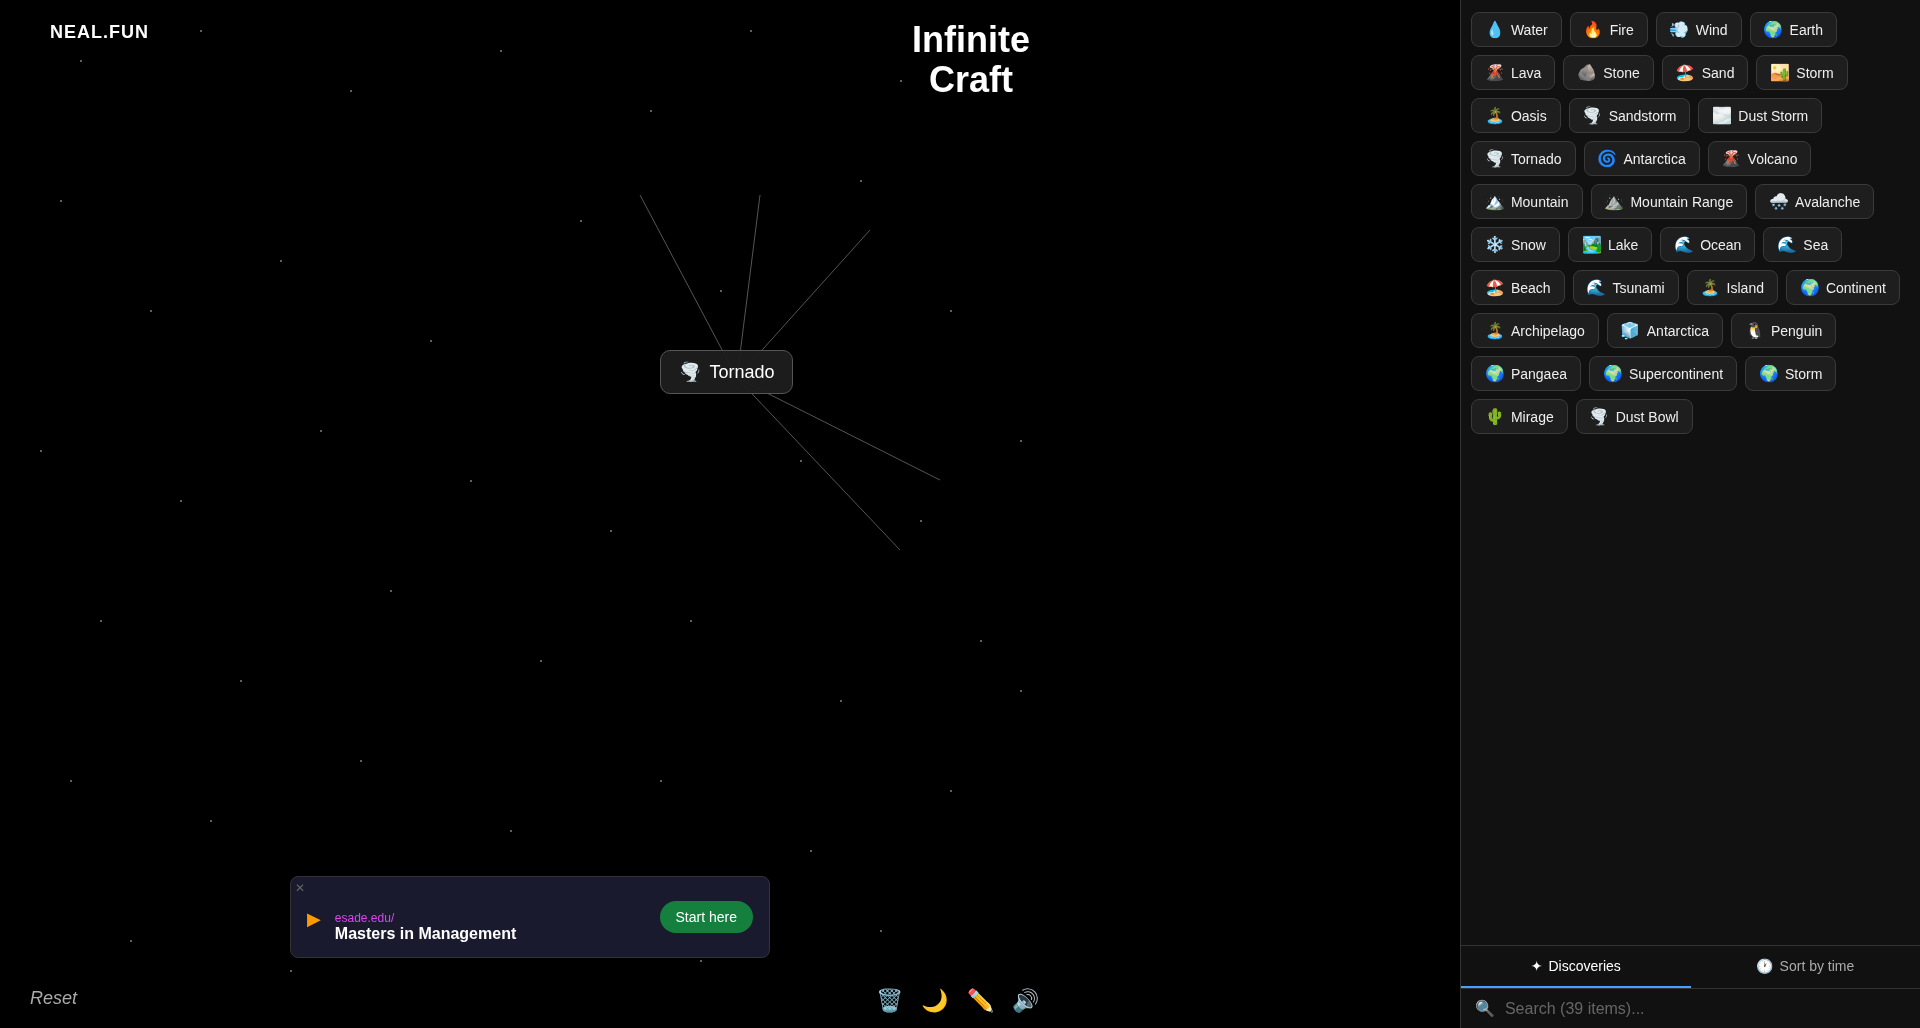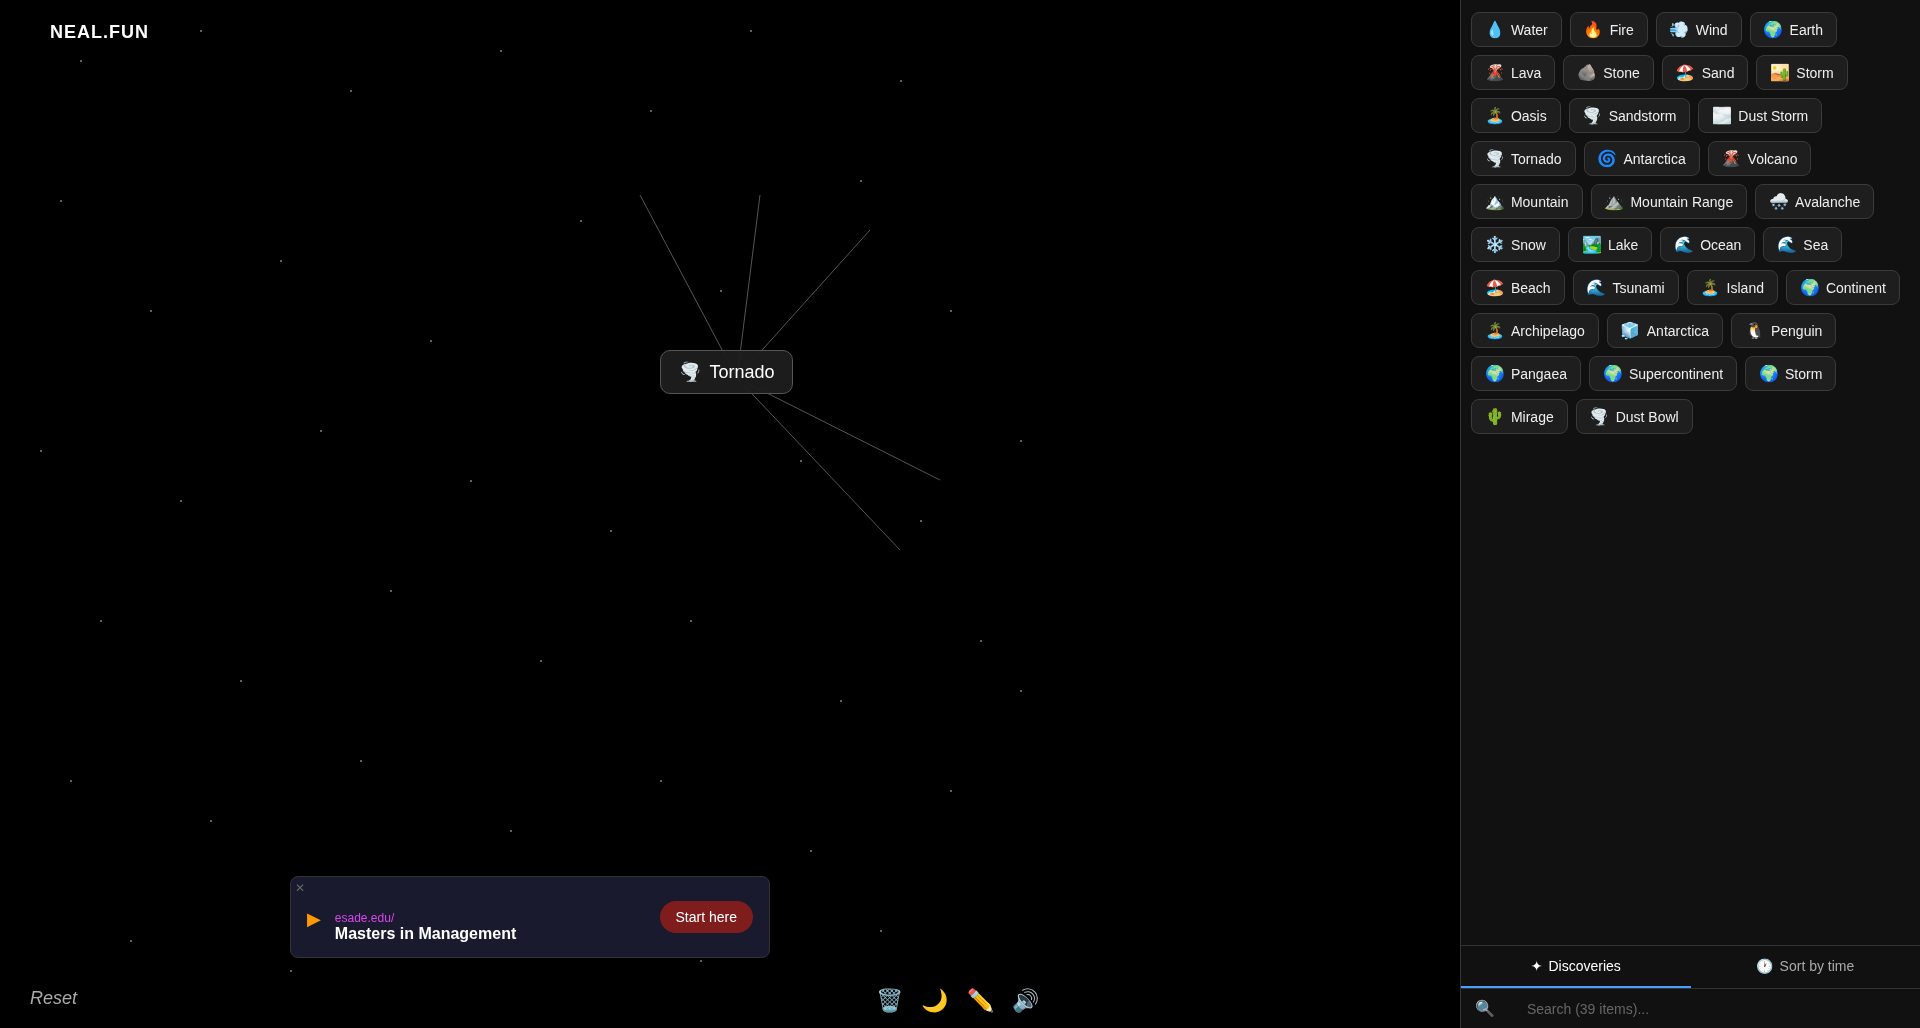--- a/index.html
+++ b/index.html
@@ -173,21 +173,21 @@
       margin-top: 20px;
     }
 
     #ad-title {
       font-size: 16px;
       font-weight: 700;
       color: #fff;
     }
 
     #ad-cta {
-      background: #7f1d1d;
+      background: #15803d;
       color: #fff;
       border: none;
       border-radius: 20px;
       padding: 8px 16px;
       font-size: 14px;
       cursor: pointer;
       white-space: nowrap;
     }
 
     
@@ -283,23 +283,22 @@
     #search-icon-wrap {
       color: #888;
       font-size: 16px;
     }
 
     #search-input {
       background: none;
       border: none;
       outline: none;
       color: #84cc16;
-      font-size: 14px;
+      font-size: 16px;
       flex: 1;
-      margin-left: 22px;
     }
 
     #search-input::placeholder {
       color: #666;
     }
   </style>
 </head>
 <body>
 
 <div id="canvas-area">
@@ -343,20 +342,24 @@
   <div class="star" style="left:130px;top:940px"></div>
   <div class="star" style="left:290px;top:970px"></div>
   <div class="star" style="left:450px;top:910px"></div>
   <div class="star" style="left:700px;top:960px"></div>
   <div class="star" style="left:880px;top:930px"></div>
   <div class="star" style="left:1020px;top:440px"></div>
   <div class="star" style="left:1020px;top:690px"></div>
 
   <div id="logo">NEAL.FUN</div>
 
+  <div id="game-title">
+    <span>Infinite</span>
+    <span>Craft</span>
+  </div>
 
   <svg id="lines-svg">
 
     <line x1="737" y1="378" x2="640" y2="195" stroke="#555" stroke-width="1"></line>
     <line x1="737" y1="378" x2="760" y2="195" stroke="#555" stroke-width="1"></line>
     <line x1="737" y1="378" x2="870" y2="230" stroke="#555" stroke-width="1"></line>
     <line x1="737" y1="378" x2="940" y2="480" stroke="#555" stroke-width="1"></line>
     <line x1="737" y1="378" x2="900" y2="550" stroke="#555" stroke-width="1"></line>
   </svg>
 

